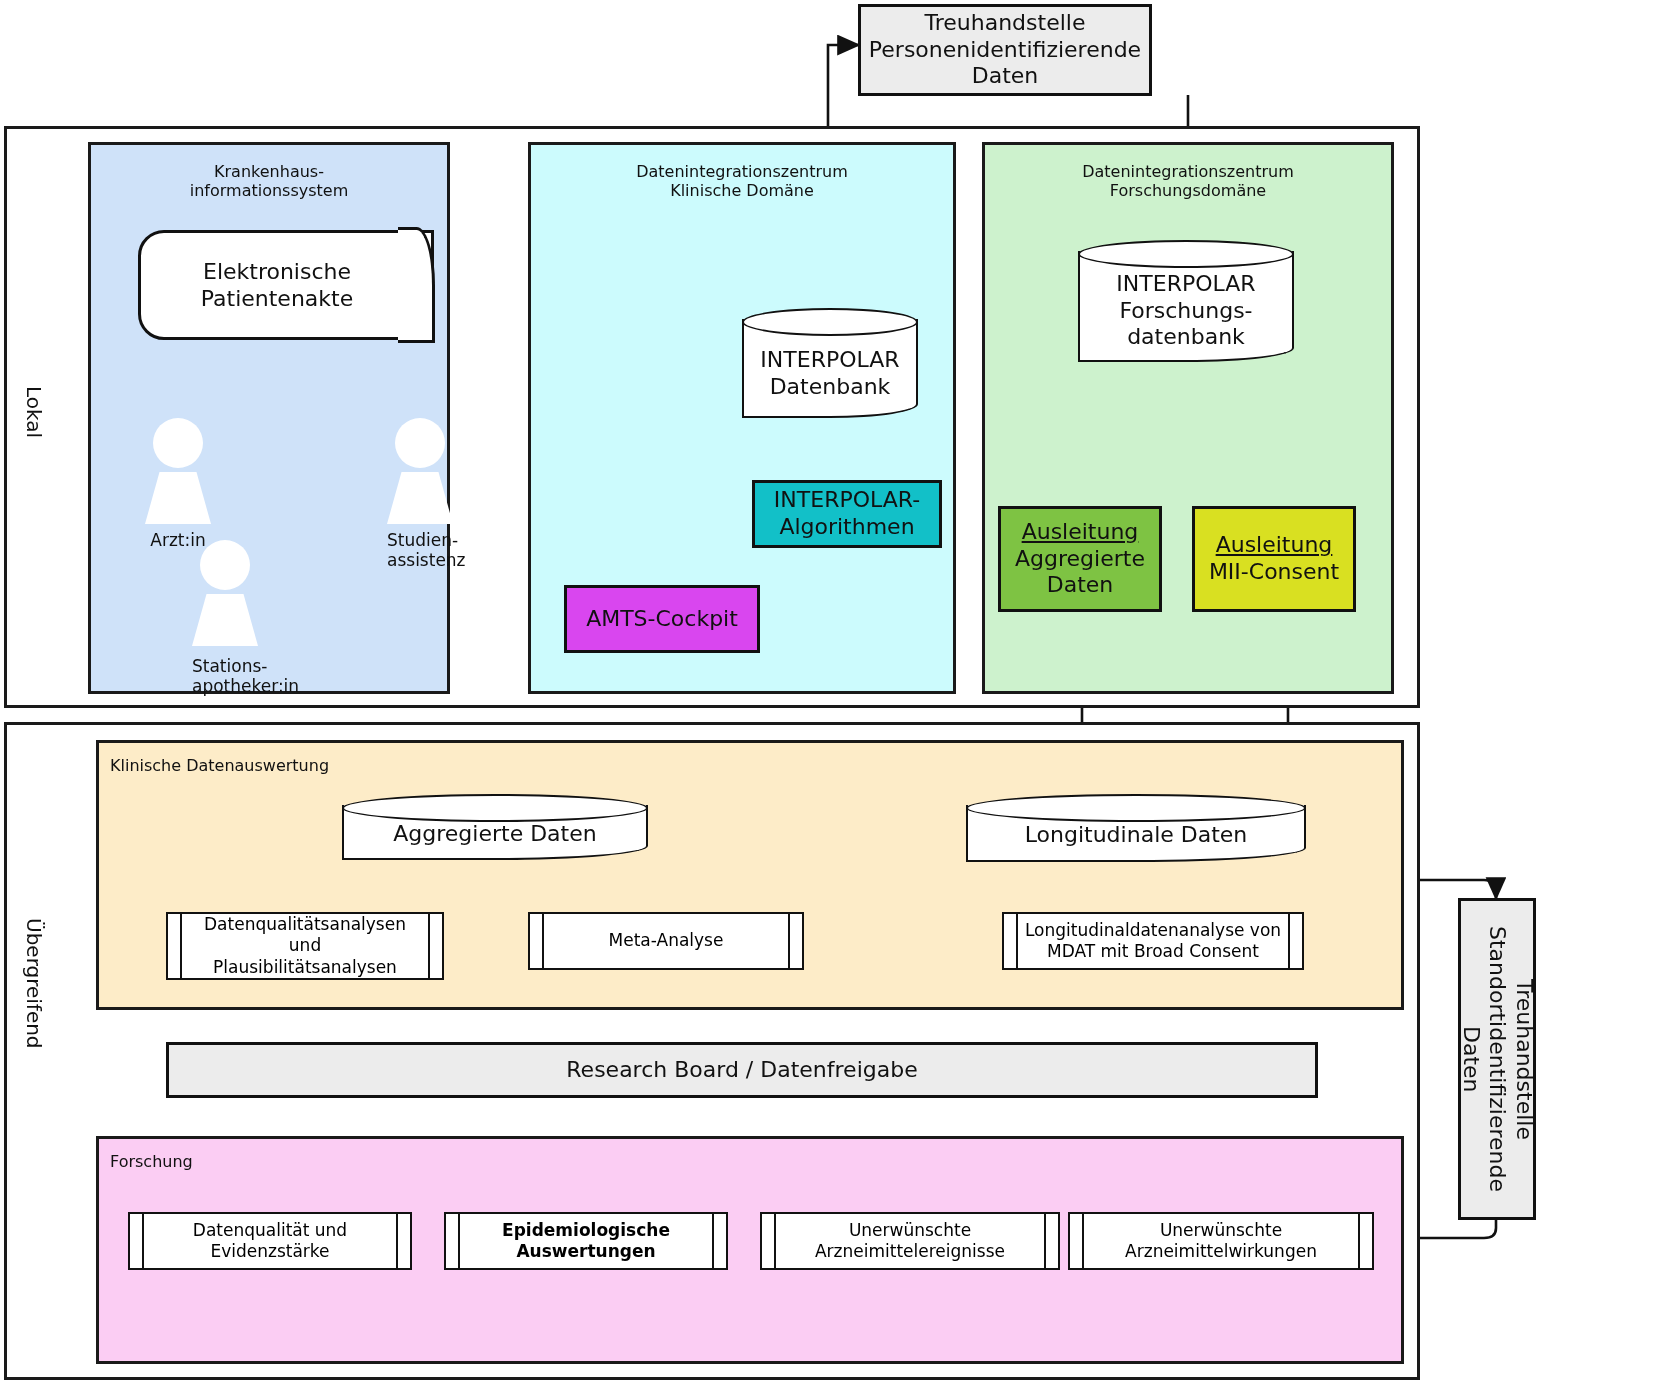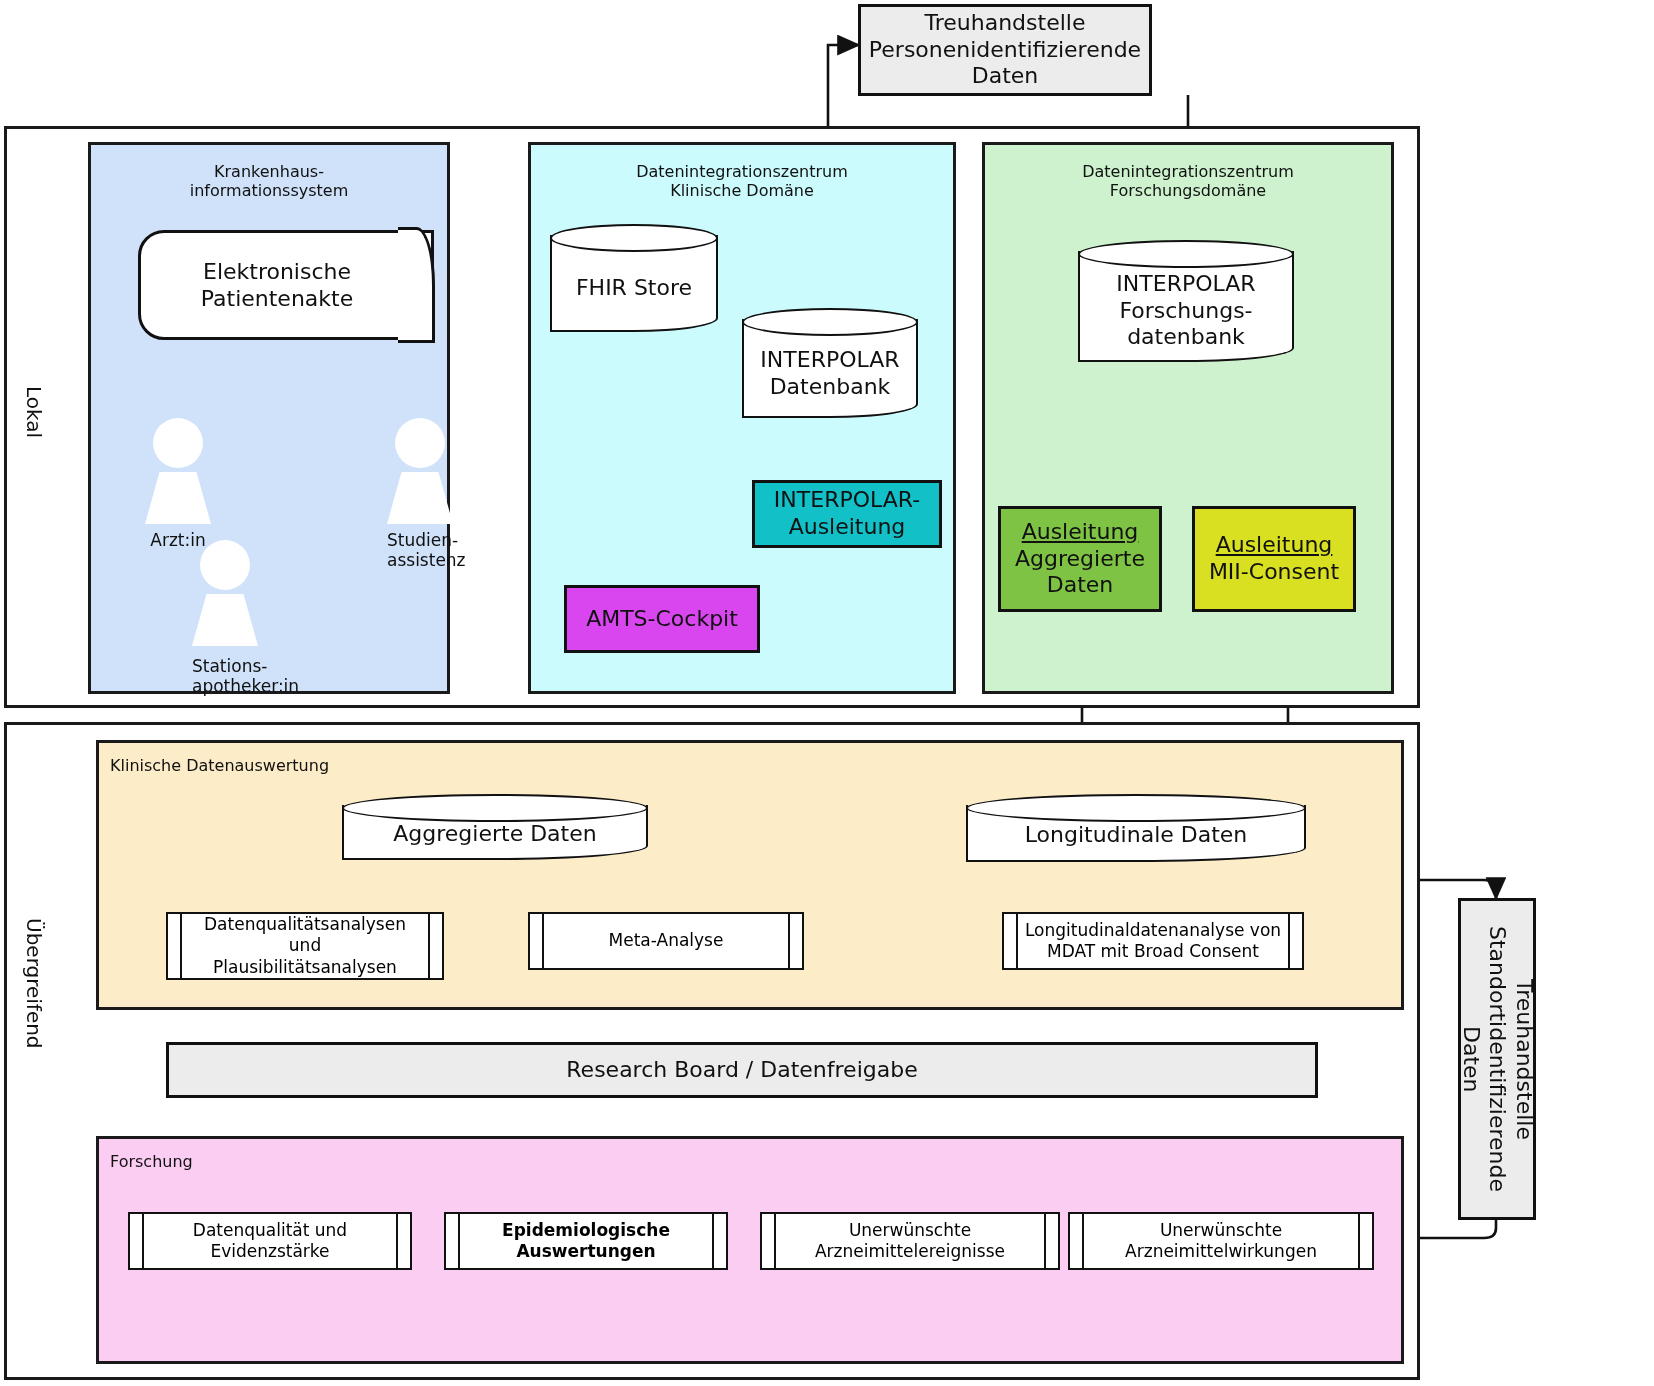--- a/index.html
+++ b/index.html
@@ -173,36 +173,31 @@
     <div class="head"></div>
     <div class="body2"></div>
     <div class="cap" style="top:116px;">Stations-
 apotheker:in</div>
   </div>
 
   <div class="box zone" style="left:528px;top:142px;width:428px;height:552px;background:#ccfbfd;"></div>
   <div class="zone-title" style="left:528px;top:162px;width:428px;white-space:pre-line;">Datenintegrationszentrum
 Klinische Domäne</div>
 
-  <div class="cyl" style="left:550px;top:224px;width:168px;height:108px;">
-    <div class="body"></div>
-    <div class="top"></div>
-    <div class="lbl" style="padding-top:20px;">FHIR Store</div>
-  </div>
 
   <div class="cyl" style="left:742px;top:308px;width:176px;height:110px;">
     <div class="body"></div>
     <div class="top"></div>
     <div class="lbl" style="white-space:pre-line;padding-top:22px;">INTERPOLAR
 Datenbank</div>
   </div>
 
   <div class="box proc teal" style="left:752px;top:480px;width:190px;height:68px;">
     <span style="white-space:pre-line;">INTERPOLAR-
-Ausleitung</span>
+Algorithmen</span>
   </div>
 
   <div class="box proc blue" style="left:564px;top:585px;width:196px;height:68px;">
     <span>AMTS-Cockpit</span>
   </div>
 
   <div class="box zone" style="left:982px;top:142px;width:412px;height:552px;background:#cdf2cd;"></div>
   <div class="zone-title" style="left:982px;top:162px;width:412px;white-space:pre-line;">Datenintegrationszentrum
 Forschungsdomäne</div>
 

